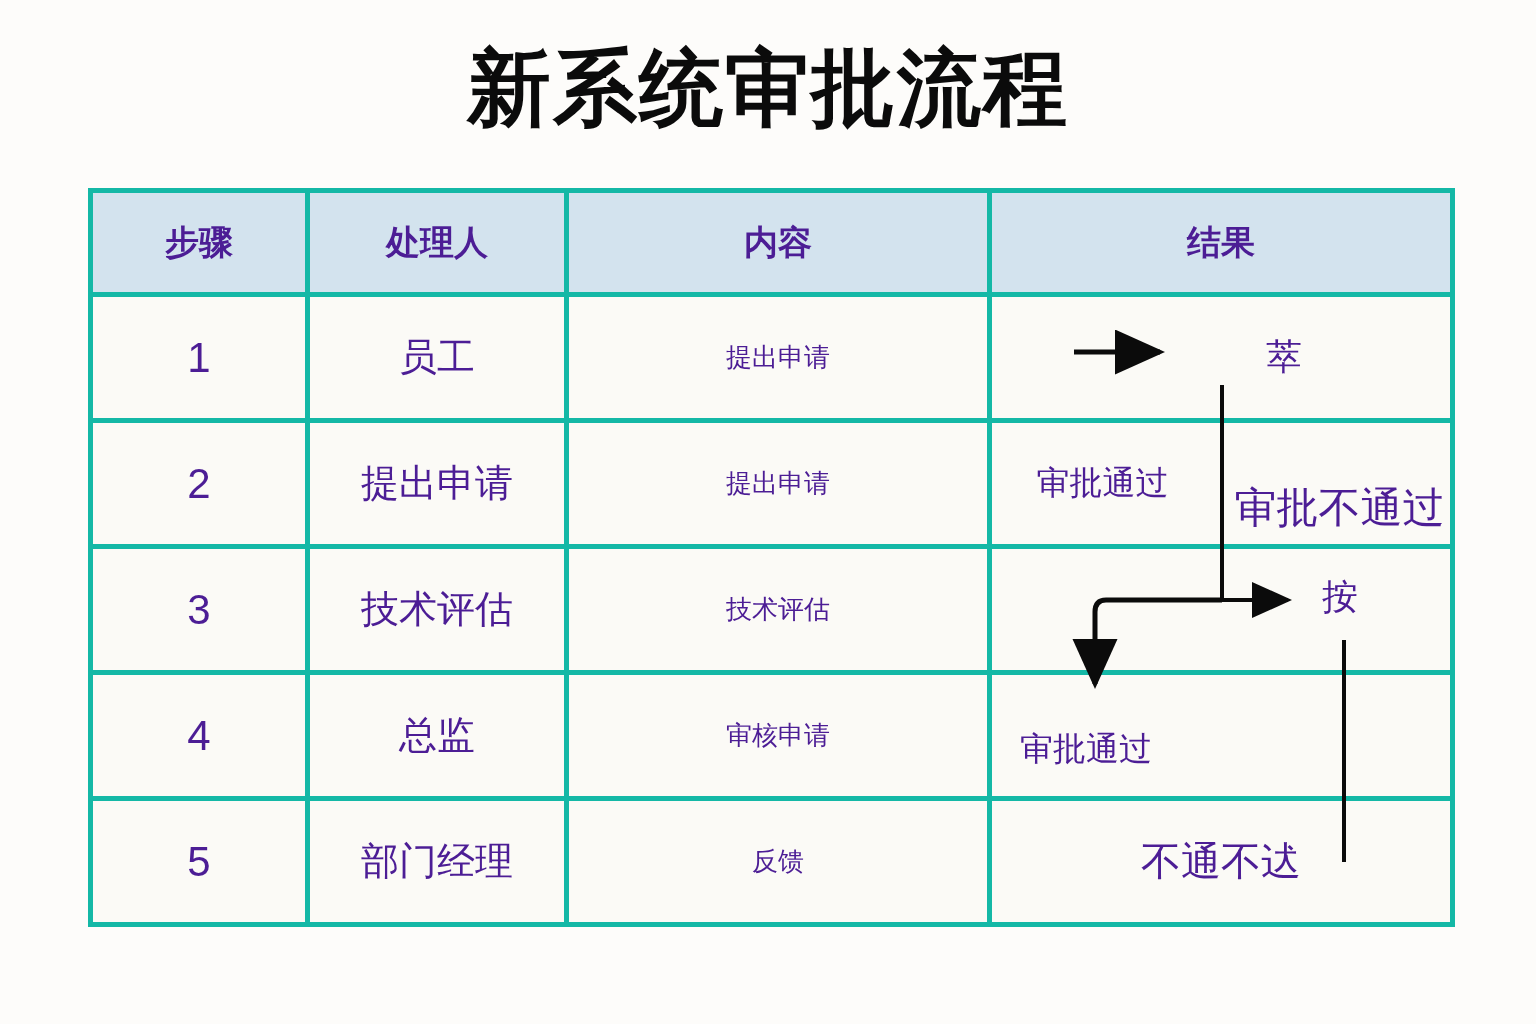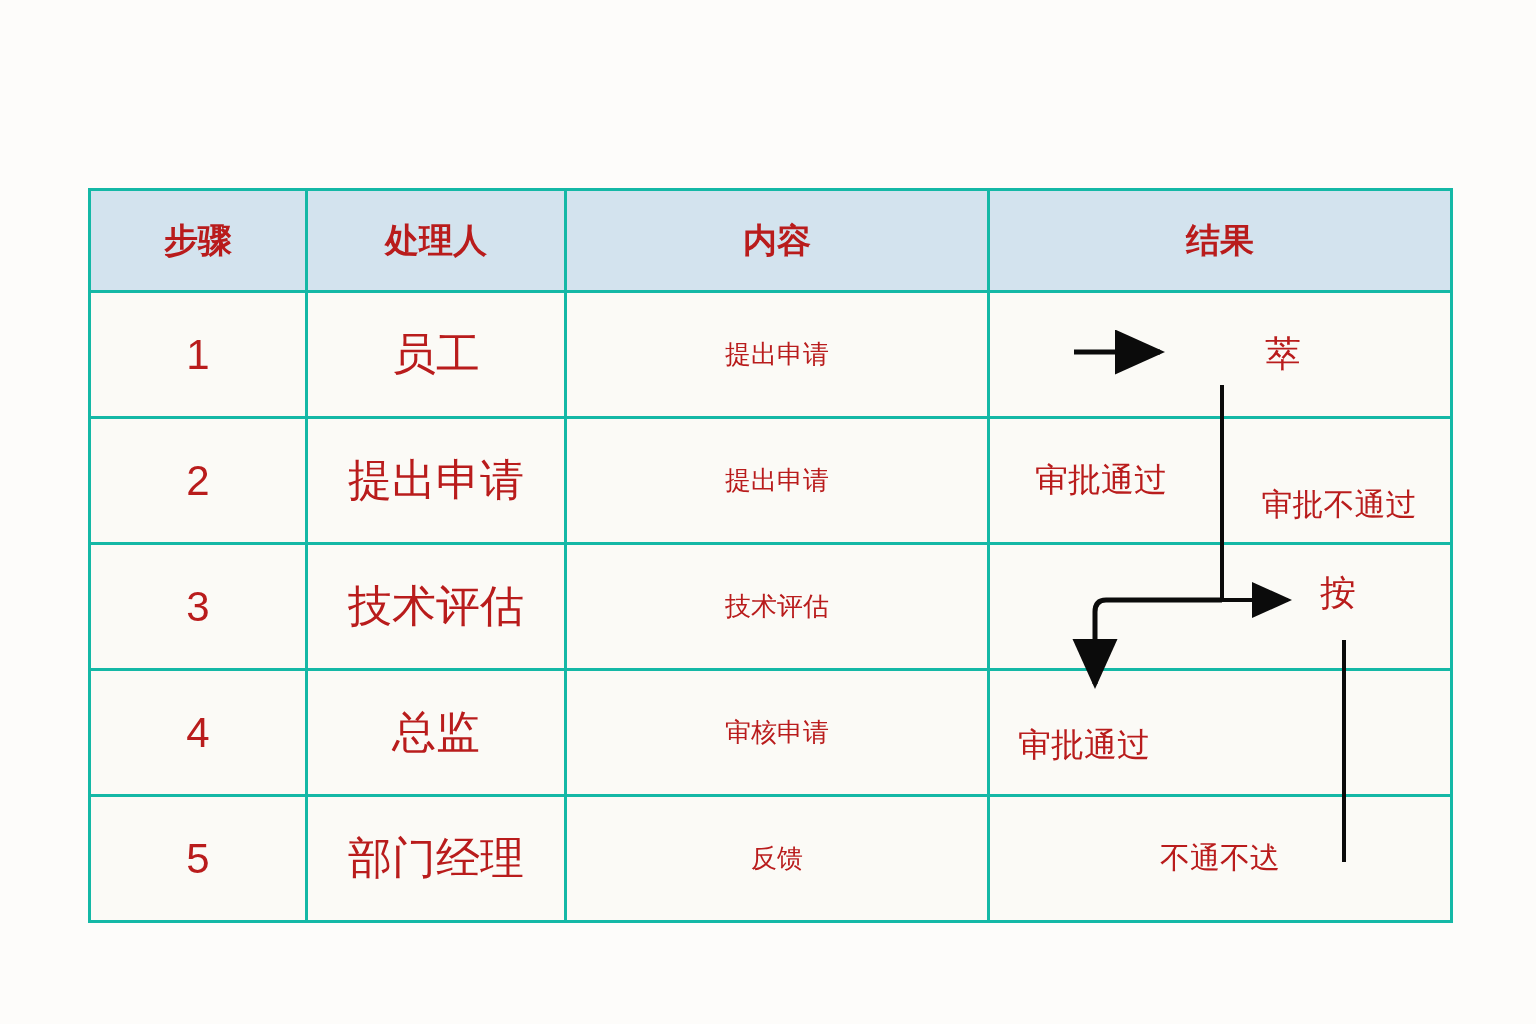--- a/index.html
+++ b/index.html
@@ -46,40 +46,40 @@
 
   table.flow {
     border-collapse: collapse;
     table-layout: fixed;
     width: 1362px;
     height: 730px;
     background: #fbfaf6;
   }
 
   table.flow td, table.flow th {
-    border: 3px solid #14b8a6;
+    border: 5px solid #14b8a6;
     padding: 0;
     text-align: center;
     vertical-align: middle;
-    color: #b91c1c;
+    color: #4c1d95;
     background: #fbfaf6;
     position: relative;
   }
 
   table.flow thead th {
     background: #d3e3ee;
     height: 99px;
     font-size: 34px;
     font-weight: 800;
   }
 
   table.flow tbody tr { height: 126px; }
 
   td.c-step   { width: 217px; font-size: 42px; font-weight: 500; }
-  td.c-owner  { width: 259px; font-size: 44px; font-family: Liberation Serif, serif; }
+  td.c-owner  { width: 259px; font-size: 38px; font-family: Liberation Serif, serif; }
   td.c-content{ width: 423px; font-size: 26px; }
   td.c-result { width: 463px; font-size: 34px; }
 
   col.col-step   { width: 217px; }
   col.col-owner  { width: 259px; }
   col.col-content{ width: 423px; }
   col.col-result { width: 463px; }
 
   
   .result-inner {
@@ -96,56 +96,57 @@
     width: 100%;
     height: 100%;
     align-items: center;
   }
   .result-split .half {
     flex: 1;
     text-align: center;
     font-size: 33px;
   }
   .result-split .half.left  { padding-right: 6px; }
-  .result-split .half.right { padding-left: 10px; font-size: 31px; margin-top: 48px; }
+  .result-split .half.right { padding-left: 10px; font-size: 42px; margin-top: 48px; }
 
   .r1-row {
     display: flex;
     align-items: center;
     justify-content: center;
     gap: 34px;
     width: 100%;
   }
   .r1-label { font-size: 36px; }
   .r3-label { font-size: 36px; }
 
   .r4-label {
     font-size: 33px;
     position: absolute;
     left: 28px;
     top: 52px;
   }
 
-  .r5-label { font-size: 30px; }
+  .r5-label { font-size: 40px; }
 
   
   .connectors {
     position: absolute;
     left: 0;
     top: 0;
     width: 1536px;
     height: 1024px;
     pointer-events: none;
   }
 </style>
 </head>
 <body>
 
 <div class="page">
 
+  <div class="title">新系统审批流程</div>
 
   <div class="table-wrap">
     <table class="flow">
       <colgroup>
         <col class="col-step">
         <col class="col-owner">
         <col class="col-content">
         <col class="col-result">
       </colgroup>
       <thead>

